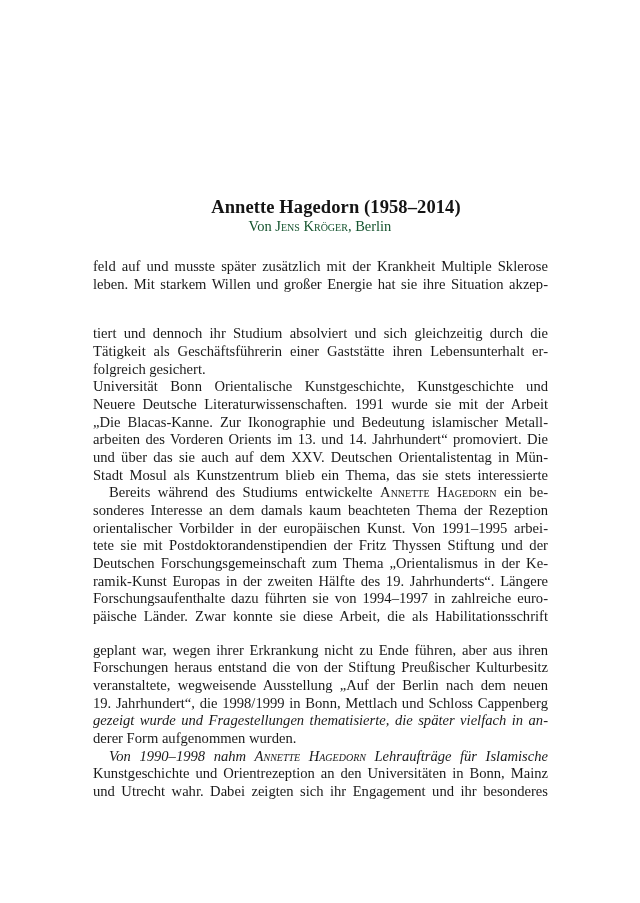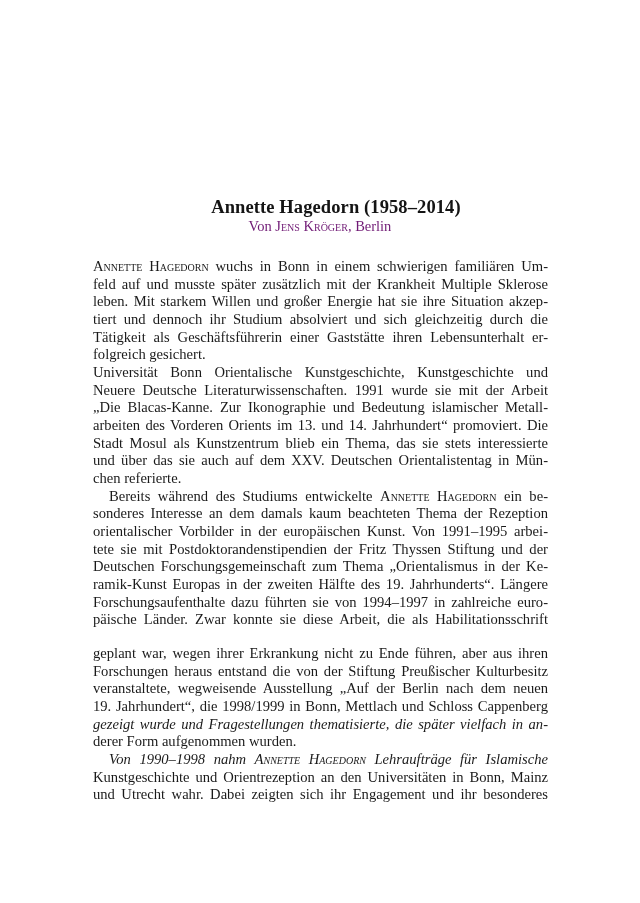--- a/index.html
+++ b/index.html
@@ -9,55 +9,53 @@
     background: #ffffff; color: #1a1a1a;
     font-family: "Liberation Serif", "DejaVu Serif", serif;
   }
   .title {
     position: absolute; left: 0; width: 640px; top: 181px;
     text-align: center; font-size: 18.5px; font-weight: bold; margin: 16px;
     letter-spacing: 0.1px; color: #141414;
   }
   .byline {
     position: absolute; left: 0; width: 640px; top: 218px;
-    text-align: center; font-size: 14.5px; margin: 0; color: #701a75;
+    text-align: center; font-size: 14.5px; margin: 0; color: #14532d;
   }
   .sc { font-variant: small-caps; }
   .body {
     position: absolute; left: 93px; width: 455px; top: 258px;
     font-size: 14.6px; line-height: 17.68px;
   }
   .line { display: block; text-align: justify; text-align-last: justify; white-space: nowrap; height: 17.68px; }
   .line.last { text-align-last: left; }
   .line.indent { padding-left: 16px; }
 </style>
 </head>
 <body>
 
 <div class="page">
   <h1 class="title">Annette Hagedorn (1958–2014)</h1>
   <div class="byline"><span>Von </span><span class="sc">Jens Kröger</span><span>, Berlin</span></div>
 
   <div class="body" id="body">
       <div>
-        <span class="line" style="display: block;"><span></span><span class="sc">Annette Hagedorn</span><span> wuchs in Bonn in einem schwierigen familiären Um-</span></span>
         <span class="line" style="display: block;"><span>feld auf und musste später zusätzlich mit der Krankheit Multiple Sklerose</span></span>
         <span class="line" style="display: block;"><span>leben. Mit starkem Willen und großer Energie hat sie ihre Situation akzep-</span></span>
-        <span class="line" style="display: block;"><span>tiert und dennoch ihr Studium absolviert und sich gleichzeitig durch die</span></span>
+        <span class="line" style="display: block; margin-top: 32px;"><span>tiert und dennoch ihr Studium absolviert und sich gleichzeitig durch die</span></span>
         <span class="line" style="display: block;"><span>Tätigkeit als Geschäftsführerin einer Gaststätte ihren Lebensunterhalt er-</span></span>
         <span class="line last" style="display: block;"><span>folgreich gesichert.</span></span>
       </div>
       <div>
         <span class="line" style="display: block;"><span>Universität Bonn Orientalische Kunstgeschichte, Kunstgeschichte und</span></span>
         <span class="line" style="display: block;"><span>Neuere Deutsche Literaturwissenschaften. 1991 wurde sie mit der Arbeit</span></span>
         <span class="line" style="display: block;"><span>„Die Blacas-Kanne. Zur Ikonographie und Bedeutung islamischer Metall-</span></span>
         <span class="line" style="display: block;"><span>arbeiten des Vorderen Orients im 13. und 14. Jahrhundert“ promoviert. Die</span></span>
+        <span class="line" style="display: block;"><span>und über das sie auch auf dem XXV. Deutschen Orientalistentag in Mün-</span></span>
         <span class="line" style="display: block;"><span>Stadt Mosul als Kunstzentrum blieb ein Thema, das sie stets interessierte</span></span>
-        <span class="line" style="display: block;"><span>und über das sie auch auf dem XXV. Deutschen Orientalistentag in Mün-</span></span>
-        <span class="line last" style="display: block;"><span>chen referierte.</span></span>
       </div>
       <div>
         <span class="line indent" style="display: block;"><span>Bereits während des Studiums entwickelte </span><span class="sc">Annette Hagedorn</span><span> ein be-</span></span>
         <span class="line" style="display: block;"><span>sonderes Interesse an dem damals kaum beachteten Thema der Rezeption</span></span>
         <span class="line" style="display: block;"><span>orientalischer Vorbilder in der europäischen Kunst. Von 1991–1995 arbei-</span></span>
         <span class="line" style="display: block;"><span>tete sie mit Postdoktorandenstipendien der Fritz Thyssen Stiftung und der</span></span>
         <span class="line" style="display: block;"><span>Deutschen Forschungsgemeinschaft zum Thema „Orientalismus in der Ke-</span></span>
         <span class="line" style="display: block;"><span>ramik-Kunst Europas in der zweiten Hälfte des 19. Jahrhunderts“. Längere</span></span>
         <span class="line" style="display: block;"><span>Forschungsaufenthalte dazu führten sie von 1994–1997 in zahlreiche euro-</span></span>
         <span class="line" style="display: block;"><span>päische Länder. Zwar konnte sie diese Arbeit, die als Habilitationsschrift</span></span>

